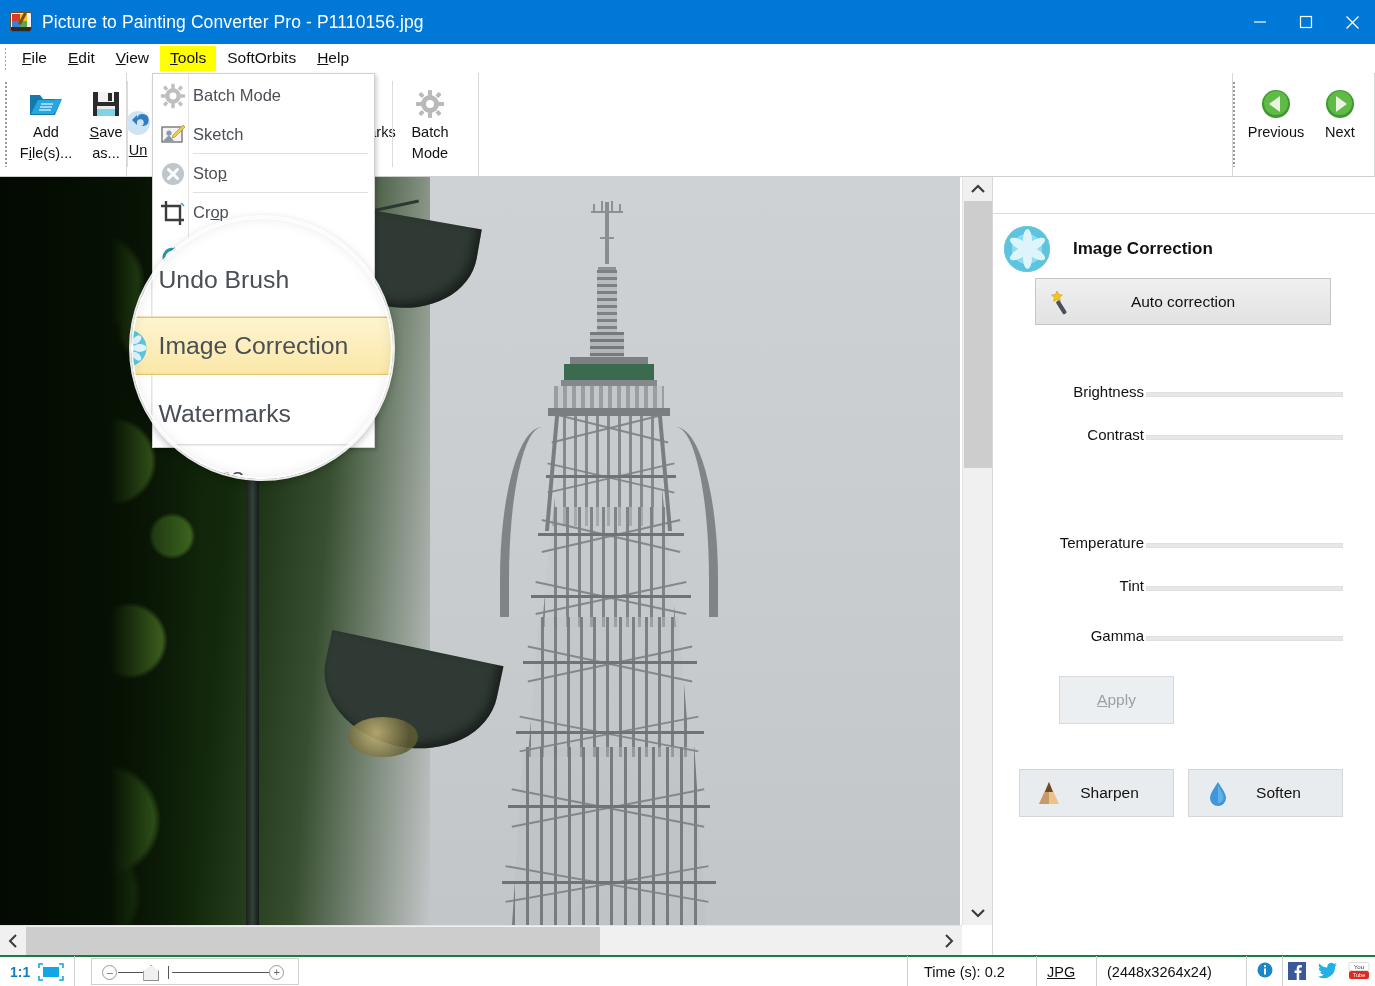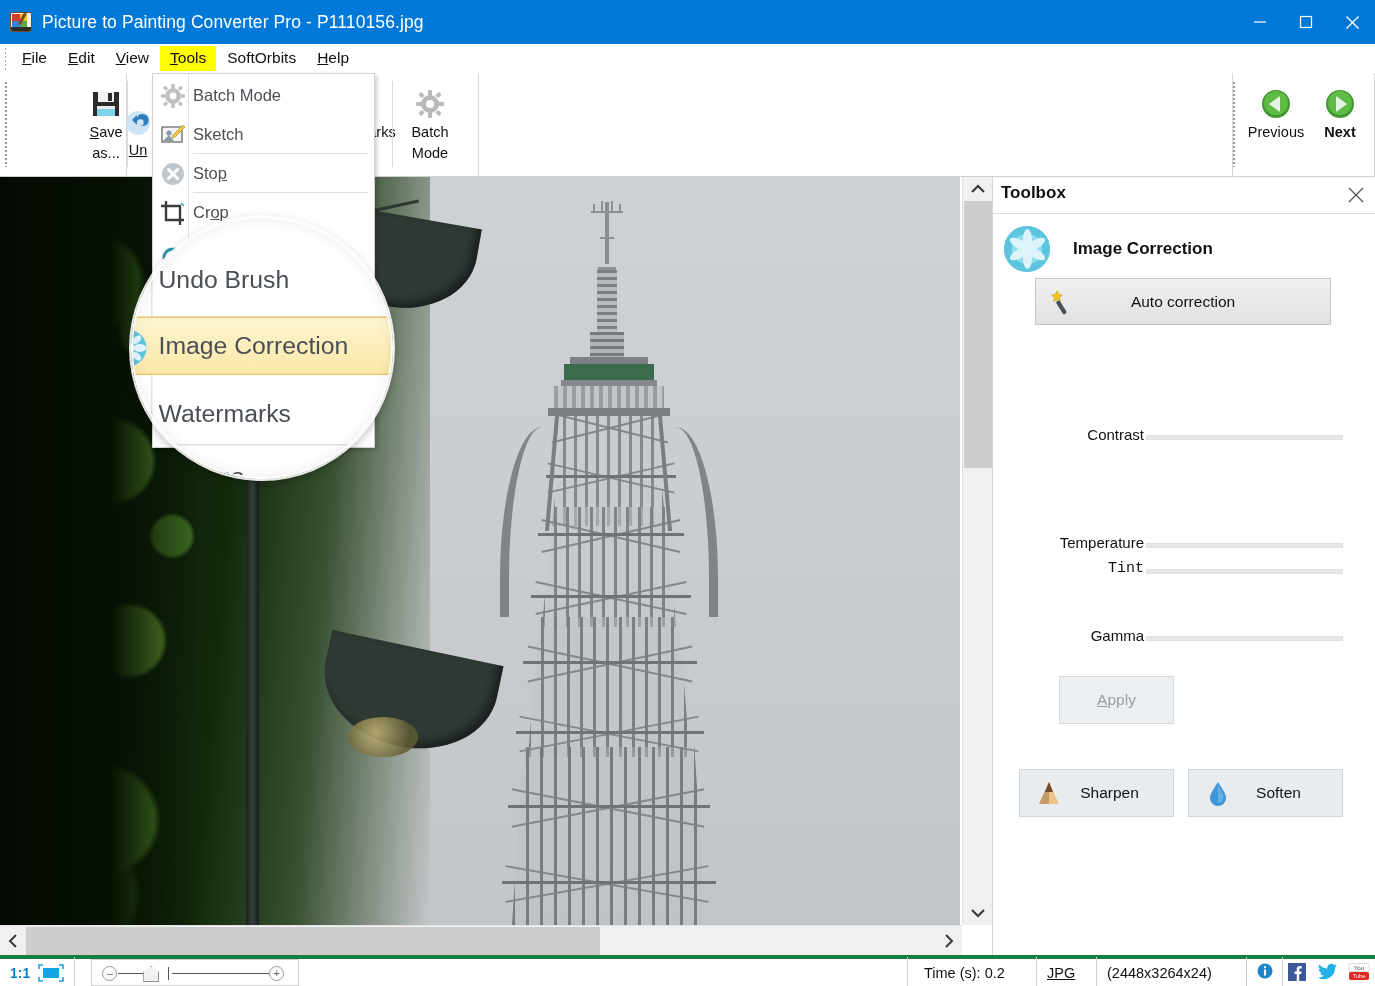--- a/index.html
+++ b/index.html
@@ -159,21 +159,21 @@
   .tool2-btn{
     position:absolute; height:48px; background:#e9ecee; border:1px solid #d3d7da;
     display:flex; align-items:center; font-size:15.5px; color:#111;
   }
   .tool2-btn .t2ic{ position:absolute; left:16px; top:10px; width:28px; height:28px;}
   .tool2-btn span.lab{ width:100%; text-align:center; padding-left:26px;}
 
   
   #statusbar{
     position:absolute; left:0; top:955px; width:1375px; height:31px;
-    background:#ffffff; border-top:4px solid #15803d;
+    background:#ffffff; border-top:2px solid #15803d;
     display:flex; align-items:center; font-size:14.5px; color:#111;
   }
   .sb-cell{ height:31px; display:flex; align-items:center; padding:0 10px;
             border-right:1px solid #cfcfcf; }
   .sb-cell.first{ border-right:1px solid #cfcfcf; }
   #zoom-1-1{ color:#0b7fc4; font-weight:bold; font-size:14px; }
   #fit-icon{ width:26px;height:18px; position:relative; }
   #zoom-slider-box{ width:208px; height:27px; border:1px solid #cfcfcf; background:#fff;
     position:relative; margin:0 6px;}
   .zs-circle{ position:absolute; top:6px; width:15px; height:15px; border-radius:50%;
@@ -263,20 +263,36 @@
   <div class="menu-item"><u>E</u>dit</div>
   <div class="menu-item"><u>V</u>iew</div>
   <div class="menu-item active"><u>T</u>ools</div>
   <div class="menu-item">SoftOrbits</div>
   <div class="menu-item"><u>H</u>elp</div>
 </div>
 
 <div id="ribbon">
   <div class="dotted-sep" style="left:5px;"></div>
 
+  <div class="tool-btn" style="left:10px; top:12px;">
+    <div class="ic">
+      <svg width="36" height="30" viewBox="0 0 36 30">
+        <path d="M2 26 L9 10 L34 10 L27 26 Z" fill="#1b9ad6"></path>
+        <path d="M2 26 L2 6 L12 6 L15 10 L27 10 L27 26 Z" fill="#1579ae"></path>
+        <path d="M3 25 L10 11 L33 11 L26 25 Z" fill="#27a7e0"></path>
+        <g stroke="#ffffff" stroke-width="1.1">
+          <line x1="13" y1="15" x2="25" y2="15"></line>
+            <line x1="12" y1="18" x2="24" y2="18"></line>
+          <line x1="11" y1="21" x2="23" y2="21"></line>
+        </g>
+      </svg>
+    </div>
+    <div class="lbl">Add</div>
+    <div class="lbl">F<u>i</u>le(s)...</div>
+  </div>
 
   <div class="tool-btn" style="left:70px; top:12px;">
     <div class="ic">
       <svg width="30" height="30" viewBox="0 0 30 30">
         <rect x="2" y="3" width="26" height="24" fill="#2b2b2b"></rect>
         <rect x="7" y="3" width="16" height="10" fill="#f2f2f2"></rect>
         <rect x="17" y="4" width="4" height="8" fill="#2b2b2b"></rect>
         <rect x="6" y="17" width="18" height="10" fill="#7fd3e8"></rect>
         <rect x="6" y="17" width="18" height="3" fill="#eaeaea"></rect>
       </svg>
@@ -331,21 +347,21 @@
   <div class="tool-btn" style="left:1240px; top:12px;">
     <div class="ic">
       <svg width="30" height="30" viewBox="0 0 30 30">
         <circle cx="15" cy="15" r="14" fill="#3f9b31"></circle>
         <circle cx="15" cy="14" r="12" fill="#5fbb45"></circle>
         <path d="M19 7 L19 23 L8 15 Z" fill="#e9f3e2"></path>
       </svg>
     </div>
     <div class="lbl">Previous</div>
   </div>
-  <div class="tool-btn" style="left:1304px; top:12px;font-weight:bold;">
+  <div class="tool-btn" style="left:1304px; top:12px;">
     <div class="ic">
       <svg width="30" height="30" viewBox="0 0 30 30">
         <circle cx="15" cy="15" r="14" fill="#3f9b31"></circle>
         <circle cx="15" cy="14" r="12" fill="#5fbb45"></circle>
         <path d="M11 7 L11 23 L22 15 Z" fill="#e9f3e2"></path>
       </svg>
     </div>
     <div class="lbl">Next</div>
   </div>
   <div class="grp-expander" style="left:1358px;top:160px;">▾</div>
@@ -464,29 +480,20 @@
   </div>
   <div id="hs-thumb"></div>
   <div class="arrow" style="right:0;left:auto;">
     <svg width="10" height="14" viewBox="0 0 10 14">
         <path d="M2 1 L8 7 L2 13" fill="none" stroke="#3b3b3b" stroke-width="2"></path>
       </svg>
   </div>
 </div>
 
 <div id="toolbox">
-  <div id="tb-header">
-    <div id="tb-title">Toolbox</div>
-    <div id="tb-close">
-      <svg width="18" height="18" viewBox="0 0 18 18">
-          <line x1="2" y1="2" x2="16" y2="16" stroke="#555" stroke-width="1.2"></line>
-          <line x1="16" y1="2" x2="2" y2="16" stroke="#555" stroke-width="1.2"></line>
-        </svg>
-    </div>
-  </div>
 
   <div id="tb-body">
     <div id="tb-icon">
       <div class="spike" style="transform:rotate(0deg) translateY(-9px);"></div>
       <div class="spike" style="transform:rotate(60deg) translateY(-9px);"></div>
       <div class="spike" style="transform:rotate(120deg) translateY(-9px);"></div>
       <div class="spike" style="transform:rotate(180deg) translateY(-9px);"></div>
       <div class="spike" style="transform:rotate(240deg) translateY(-9px);"></div>
       <div class="spike" style="transform:rotate(300deg) translateY(-9px);"></div>
     </div>
@@ -495,29 +502,33 @@
     <div id="auto-btn">
       <span class="wand">
         <svg width="26" height="26" viewBox="0 0 26 26">
           <path d="M7 2 L8.6 5.6 L12.4 6 L9.6 8.6 L10.4 12.4 L7 10.6 L3.6 12.4 L4.4 8.6 L1.6 6 L5.4 5.6 Z" fill="#f5c518" stroke="#c79a10" stroke-width=".6"></path>
           <rect x="9" y="11" width="4.2" height="15" rx="1.6" fill="#4a5058" transform="rotate(-32 11 18)"></rect>
         </svg>
       </span>
       <span>Auto correction</span>
     </div>
 
+    <div class="slider-row" style="top:169px;">
+      <div class="s-label">Brightness</div>
+      <div class="s-track"></div>
+    </div>
     <div class="slider-row" style="top:212px;">
       <div class="s-label">Contrast</div>
       <div class="s-track"></div>
     </div>
     <div class="slider-row" style="top:320px;">
       <div class="s-label">Temperature</div>
       <div class="s-track"></div>
     </div>
-    <div class="slider-row" style="top:346px;font-family:Liberation Mono, monospace;">
+    <div class="slider-row" style="top:363px;">
       <div class="s-label">Tint</div>
       <div class="s-track"></div>
     </div>
     <div class="slider-row" style="top:413px;">
       <div class="s-label">Gamma</div>
       <div class="s-track"></div>
     </div>
 
     <div class="flat-btn" style="left:66px; top:462px; width:115px;">
       <span><u>A</u>pply</span>

